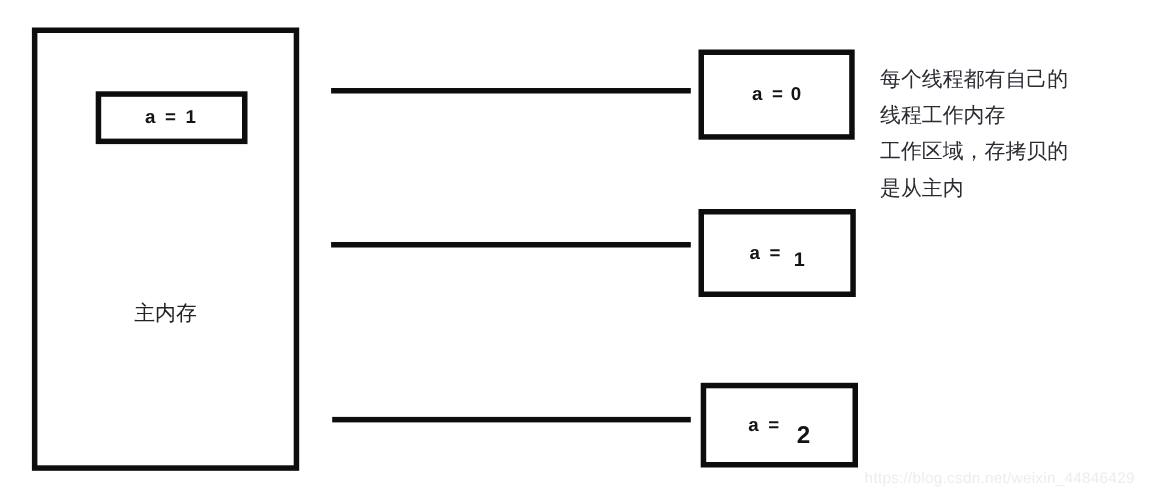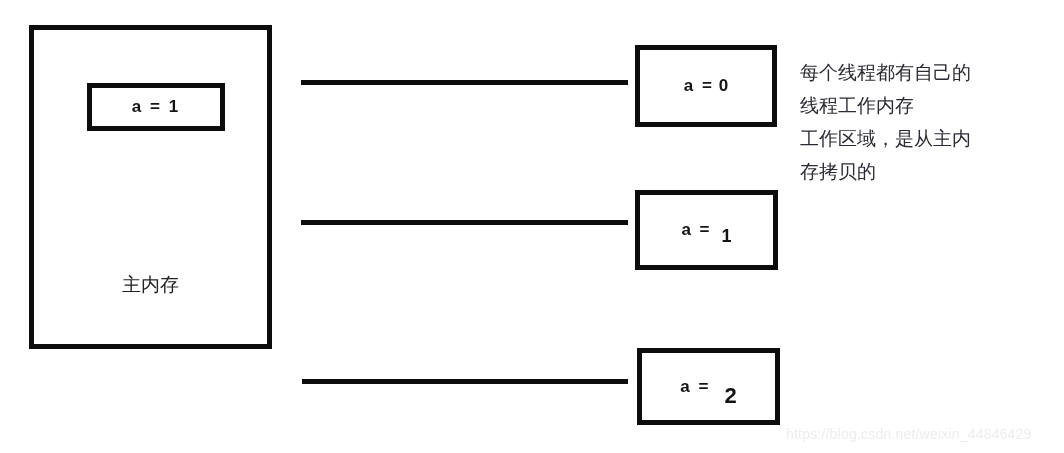--- a/index.html
+++ b/index.html
@@ -18,21 +18,21 @@
     background: #ffffff;
     overflow: hidden;
   }
 
   
   .main-memory-box {
     position: absolute;
     left: 29px;
     top: 25px;
     width: 243px;
-    height: 324px;
+    height: 403px;
     box-sizing: border-box;
     border: 5px solid #0d0d0d;
     background: #ffffff;
   }
 
   
   .value-box {
     position: absolute;
     box-sizing: border-box;
     border: 5px solid #0d0d0d;
@@ -188,19 +188,19 @@
   <div class="value-box thread-box-2">
     <span class="expr">
       <span class="lhs">a =</span>
       <span class="rhs">2</span>
     </span>
   </div>
 
   <div class="annotation">
     <span class="ann-line">每个线程都有自己的</span>
     <span class="ann-line">线程工作内存</span>
-    <span class="ann-line">工作区域，是从主内</span>
-    <span class="ann-line">存拷贝的</span>
+    <span class="ann-line">工作区域，存拷贝的</span>
+    <span class="ann-line">是从主内</span>
   </div>
 
   <div class="watermark">https://blog.csdn.net/weixin_44846429</div>
 
 </div>
 
 </body></html>

